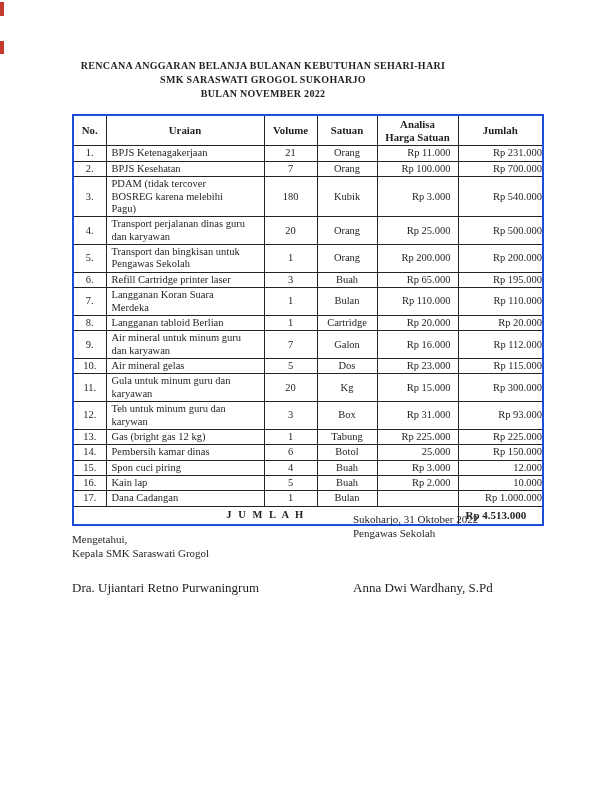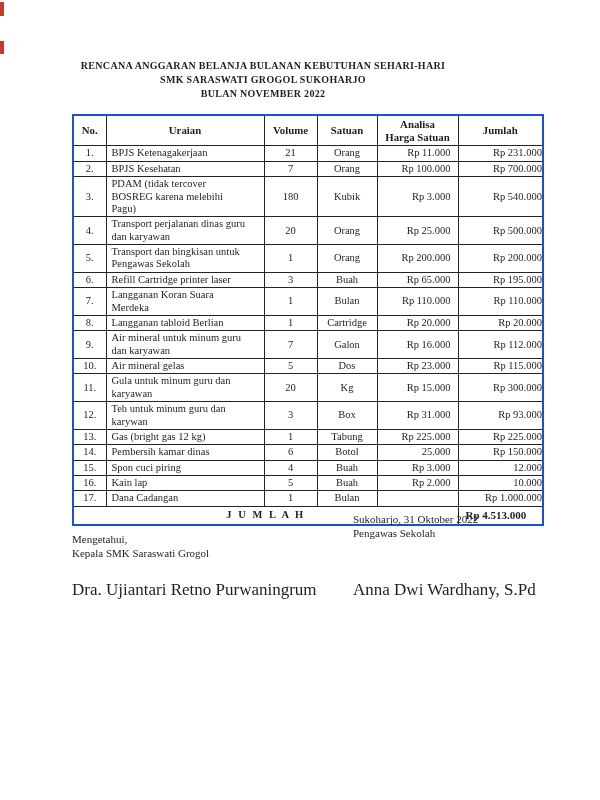--- a/index.html
+++ b/index.html
@@ -79,21 +79,21 @@
     font-size: 11px;
   }
 
   .sig {
     position: absolute;
     font-size: 11px;
     line-height: 14px;
   }
   .sig-left  { left: 72px;  top: 512px; margin-top: 20px; }
   .sig-right { left: 353px; top: 512px; }
-  .sig-name  { position: absolute; font-size: 17px; }
+  .sig-name  { position: absolute; font-size: 13px; }
   .sig-name-left  { left: 72px;  top: 580px; }
   .sig-name-right { left: 353px; top: 580px; }
 </style>
 </head>
 <body>
 
 <div class="sheet">
 
   <div class="red-mark mark1" style="background: rgb(194, 59, 46);"></div>
   <div class="red-mark mark2" style="background: rgb(194, 59, 46);"></div>

